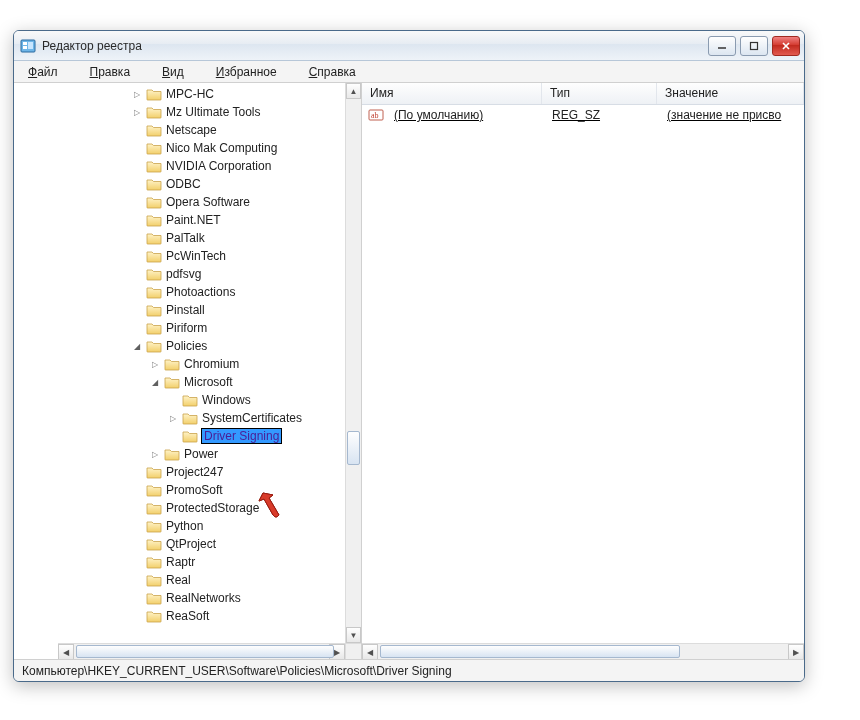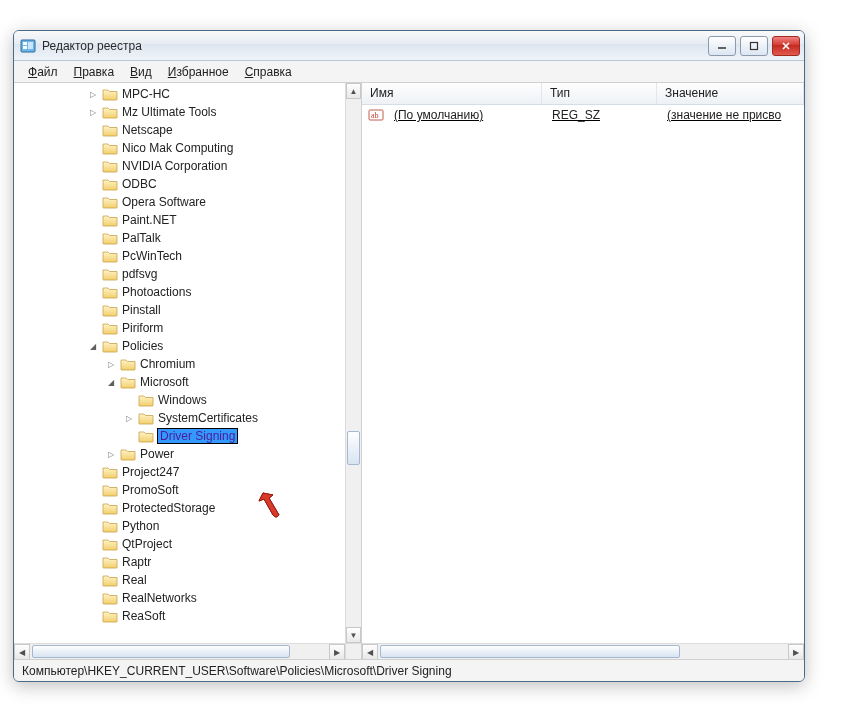--- a/index.html
+++ b/index.html
@@ -25,31 +25,31 @@
     border-bottom: 1px solid #b7c7d8;
   }
   .titlebar .app-icon { width:16px; height:16px; margin-right:6px; display:inline-block; }
   .titlebar .title { font-size:12px; color:#2a2a2a; }
   .titlebar .spacer { flex:1; }
   .winbtns { display:flex; height:20px; margin-right:4px; }
   .winbtn { width:28px; height:20px; border:1px solid #8a9bb0; border-radius:3px; margin-left:4px; background:linear-gradient(#fefefe,#dce6f1); display:flex; align-items:center; justify-content:center; font-size:10px; color:#333; cursor:default; }
   .winbtn.close { background:linear-gradient(#f08080,#d33a2f 45%,#c22a1f 46%,#e25a4f); border-color:#a02a20; color:#fff; font-weight:bold; }
 
   
-  .menubar { height:22px; flex:0 0 22px; background:#f4f4f4; border-bottom:1px solid #d0d0d0; display:flex; align-items:center; padding:0 6px; gap:0; }
+  .menubar { height:22px; flex:0 0 22px; background:#f4f4f4; border-bottom:1px solid #d0d0d0; display:flex; align-items:center; padding:0 6px; gap:16px; }
   .menuitem { padding:2px 8px; font-size:12px; color:#222; cursor:default; text-decoration:underline; text-decoration-color: transparent; }
   .menuitem::first-letter { text-decoration: underline; }
 
   
   .body { flex:1; display:flex; min-height:0; }
   .tree-pane { width:348px; flex:0 0 348px; border-right:1px solid #d0d0d0; display:flex; flex-direction:column; min-height:0; }
   .list-pane { flex:1; display:flex; flex-direction:column; min-height:0; }
 
   
-  .tree-scroll { flex:1; overflow:hidden; position:relative; }
+  .tree-scroll { flex:1; overflow:hidden; position:relative;margin-left:44px; }
   .tree { position:absolute; inset:0 16px 16px 0; overflow:hidden; padding-top:2px; }
   .node { display:flex; align-items:center; height:18px; white-space:nowrap; padding-left:0; }
   .exp { width:14px; height:14px; margin-right:0; display:inline-flex; align-items:center; justify-content:center; color:#707070; font-size:10px; cursor:default; }
   .exp.open::before { content:"◢"; font-size:8px; color:#606060; }
   .exp.closed::before { content:"▷"; font-size:8px; color:#808080; }
   .exp.none { visibility:hidden; }
   .folder-ico { width:16px; height:14px; margin:0 4px 0 2px; flex:0 0 auto; }
   .folder-ico svg { display:block; }
   .node-label { font-size:12px; color:#222; cursor:default; }
 

